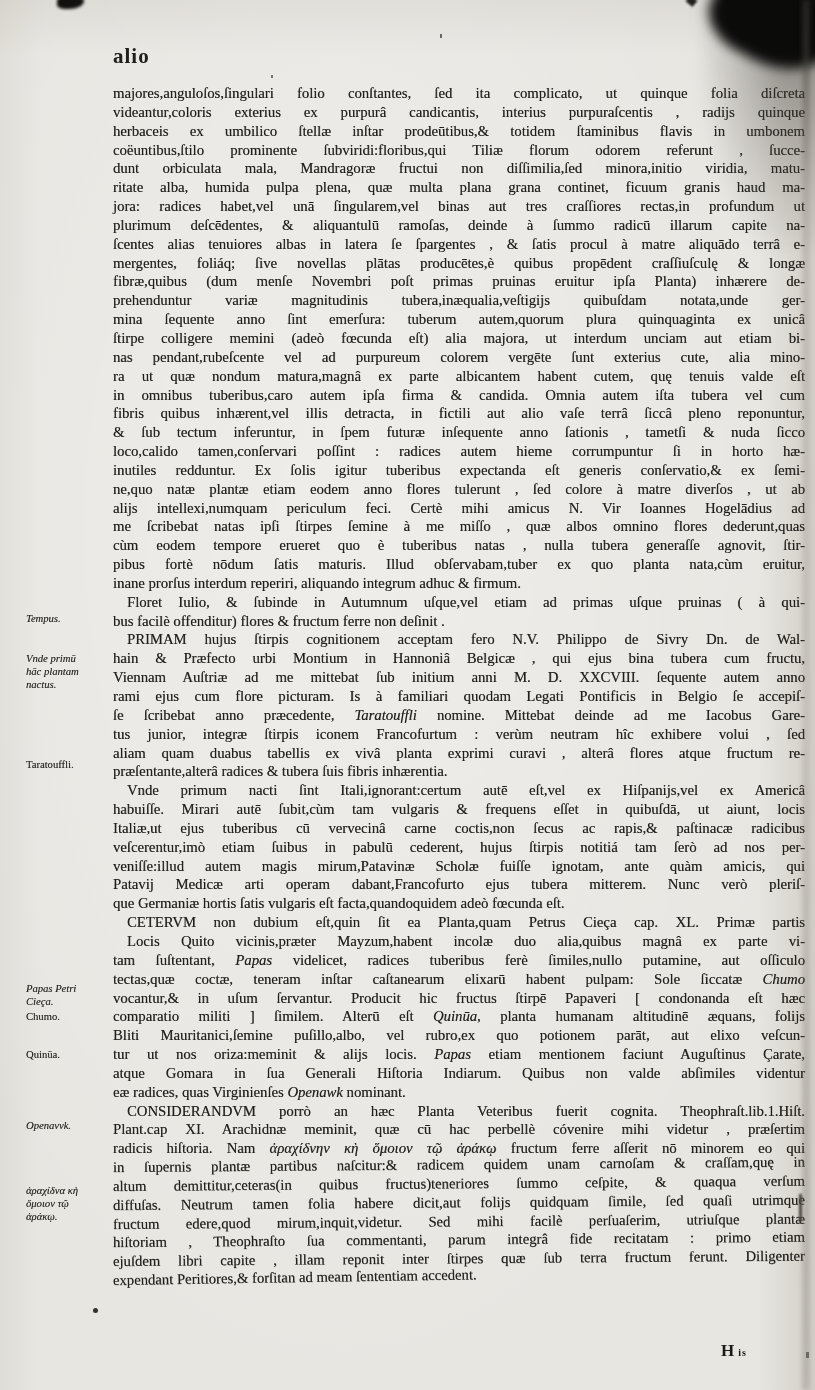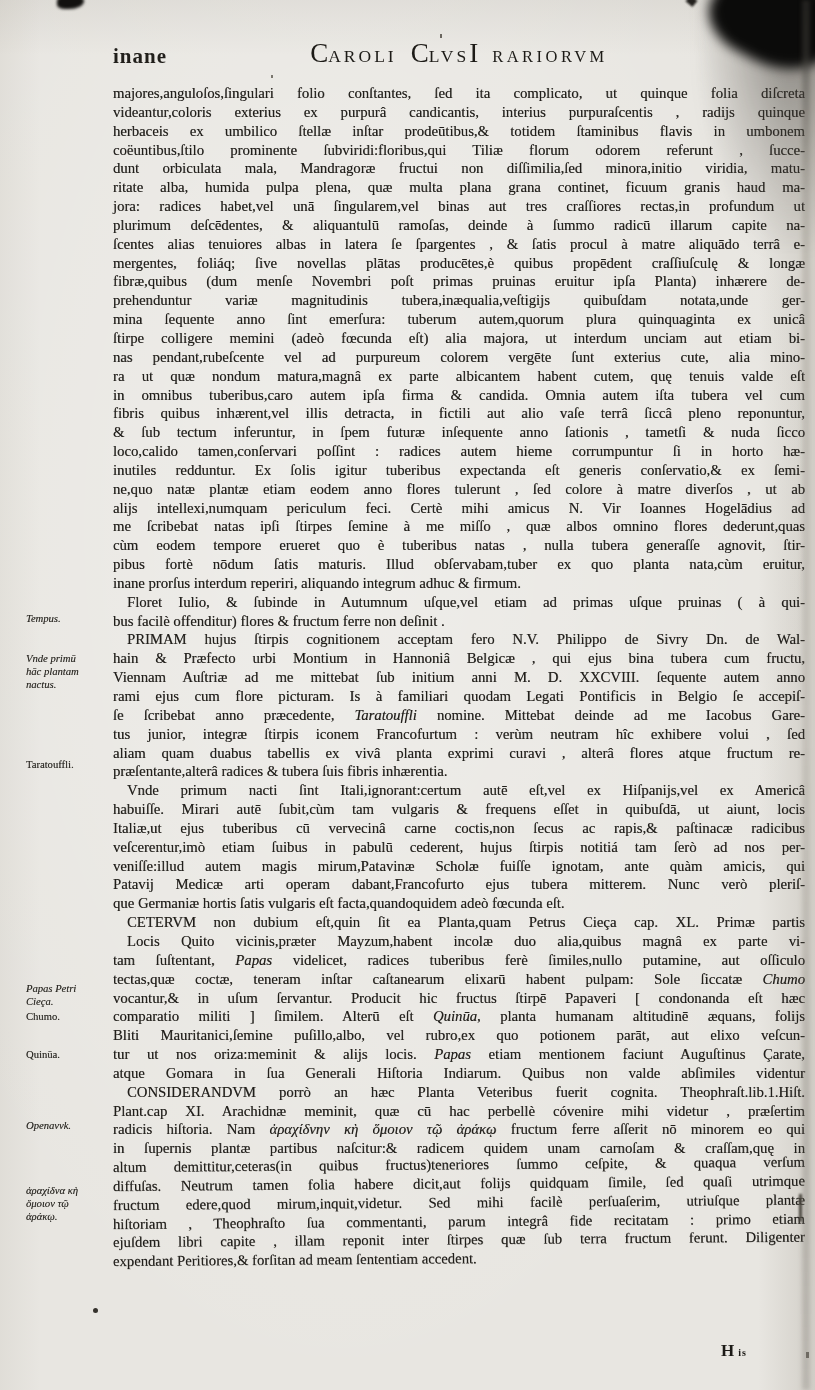--- a/index.html
+++ b/index.html
@@ -84,22 +84,21 @@
     border-radius:50%;filter:blur(0.5px);}
   #art-dash-right{left:799px;top:1194px;width:3px;height:28px;background:#4a463f;
     filter:blur(1px);}
   #art-speck3{left:806px;top:1352px;width:3px;height:6px;background:#6e6a62;filter:blur(0.5px);}
 </style>
 </head>
 <body>
 
 <div id="page">
 
-  <div id="folio">inane</div>
-  <div id="running-title"><span class="tc">C</span><span class="ts">AROLI</span><span class="gap"></span><span class="tc">C</span><span class="ts">LVS</span><span class="tc">I</span><span class="gap"></span><span class="ts2">RARIORVM</span></div>
+  <div id="folio">alio</div>
 
   <div id="margin-notes">
       <div class="mnote it" style="top: 612px;">
         <div>Tempus.</div>
       </div>
       <div class="mnote it" style="top: 652px;">
         <div>Vnde primū</div>
         <div>hāc plantam</div>
         <div>nactus.</div>
       </div>
@@ -173,20 +172,21 @@
       <div class="bline end"><span>que Germaniæ hortis ſatis vulgaris eſt facta,quandoquidem adeò fœcunda eſt.</span></div>
       <div class="bline par"><span>CETERVM non dubium eſt,quin ſit ea Planta,quam Petrus Cieça cap. XL. Primæ partis</span></div>
       <div class="bline par"><span>Locis Quito vicinis,præter Mayzum,habent incolæ duo alia,quibus magnâ ex parte vi-</span></div>
       <div class="bline"><span>tam ſuſtentant, </span><i>Papas</i><span> videlicet, radices tuberibus ferè ſimiles,nullo putamine, aut oſſiculo</span></div>
       <div class="bline"><span>tectas,quæ coctæ, teneram inſtar caſtanearum elixarū habent pulpam: Sole ſiccatæ </span><i>Chumo</i><span></span></div>
       <div class="bline"><span>vocantur,&amp; in uſum ſervantur. Producit hic fructus ſtirpē Papaveri [ condonanda eſt hæc</span></div>
       <div class="bline"><span>comparatio militi ] ſimilem. Alterū eſt </span><i>Quinūa</i><span>, planta humanam altitudinē æquans, folijs</span></div>
       <div class="bline"><span>Bliti Mauritanici,ſemine puſillo,albo, vel rubro,ex quo potionem parāt, aut elixo veſcun-</span></div>
       <div class="bline"><span>tur ut nos oriza:meminit &amp; alijs locis. </span><i>Papas</i><span> etiam mentionem faciunt Auguſtinus Çarate,</span></div>
       <div class="bline"><span>atque Gomara in ſua Generali Hiſtoria Indiarum.  Quibus non valde abſimiles videntur</span></div>
+      <div class="bline end"><span>eæ radices, quas Virginienſes </span><i>Openawk</i><span> nominant.</span></div>
       <div class="bline par"><span>CONSIDERANDVM porrò an hæc Planta Veteribus fuerit cognita. Theophraſt.lib.1.Hiſt.</span></div>
       <div class="bline"><span>Plant.cap XI. Arachidnæ meminit, quæ cū hac perbellè cóvenire mihi videtur , præſertim</span></div>
       <div class="bline"><span>radicis hiſtoria. Nam </span><i>ἀραχίδνην κὴ ὅμοιον τῷ ἀράκῳ</i><span> fructum ferre aſſerit nō minorem eo qui</span></div>
       <div class="bline"><span>in ſupernis plantæ partibus naſcitur:&amp; radicem quidem unam carnoſam &amp; craſſam,quę in</span></div>
       <div class="bline"><span>altum demittitur,ceteras(in quibus fructus)teneriores ſummo ceſpite, &amp; quaqua verſum</span></div>
       <div class="bline"><span>diffuſas. Neutrum tamen folia habere dicit,aut folijs quidquam ſimile, ſed quaſi utrimque</span></div>
       <div class="bline"><span>fructum edere,quod mirum,inquit,videtur. Sed mihi facilè perſuaſerim, utriuſque plantæ</span></div>
       <div class="bline"><span>hiſtoriam , Theophraſto ſua commentanti,  parum integrâ fide recitatam : primo etiam</span></div>
       <div class="bline"><span>ejuſdem libri capite , illam reponit inter ſtirpes quæ ſub terra fructum ferunt.  Diligenter</span></div>
       <div class="bline end"><span>expendant Peritiores,&amp; forſitan ad meam ſententiam accedent.</span></div>

